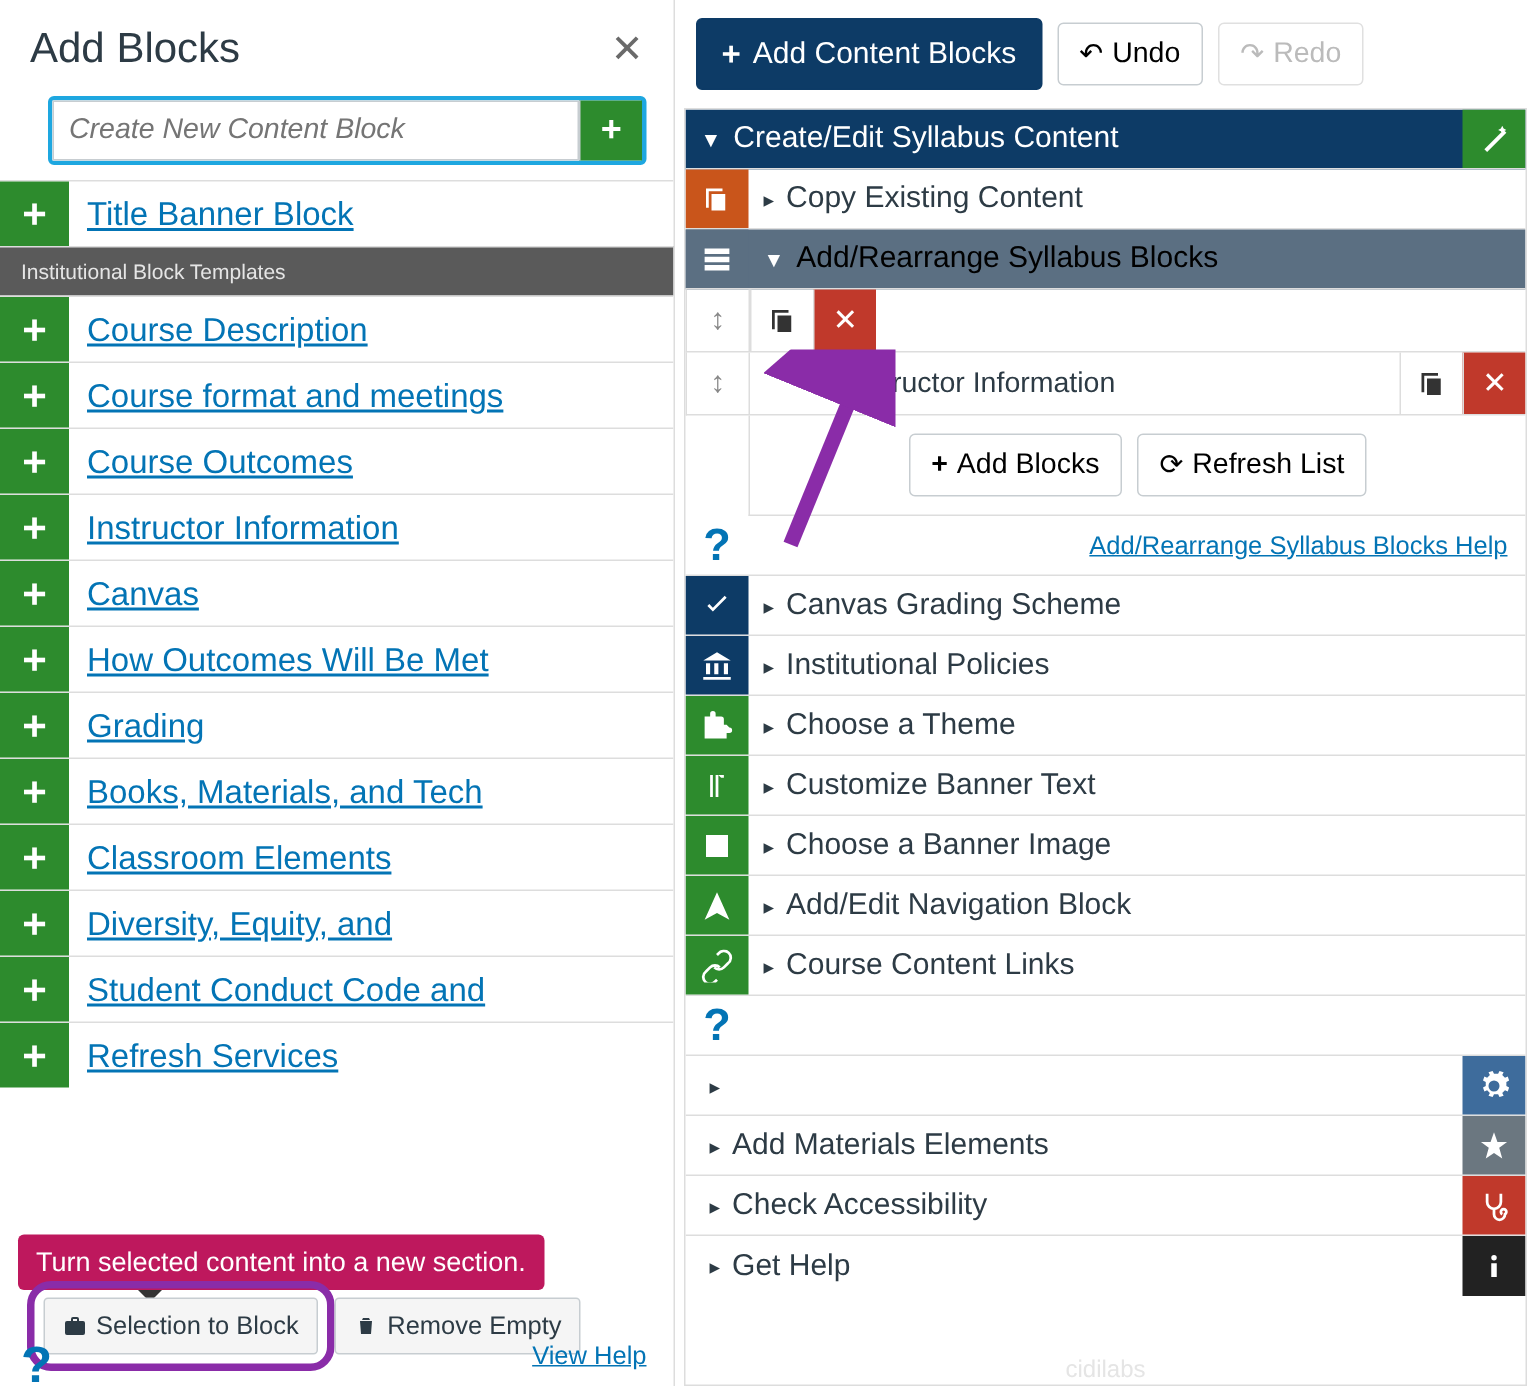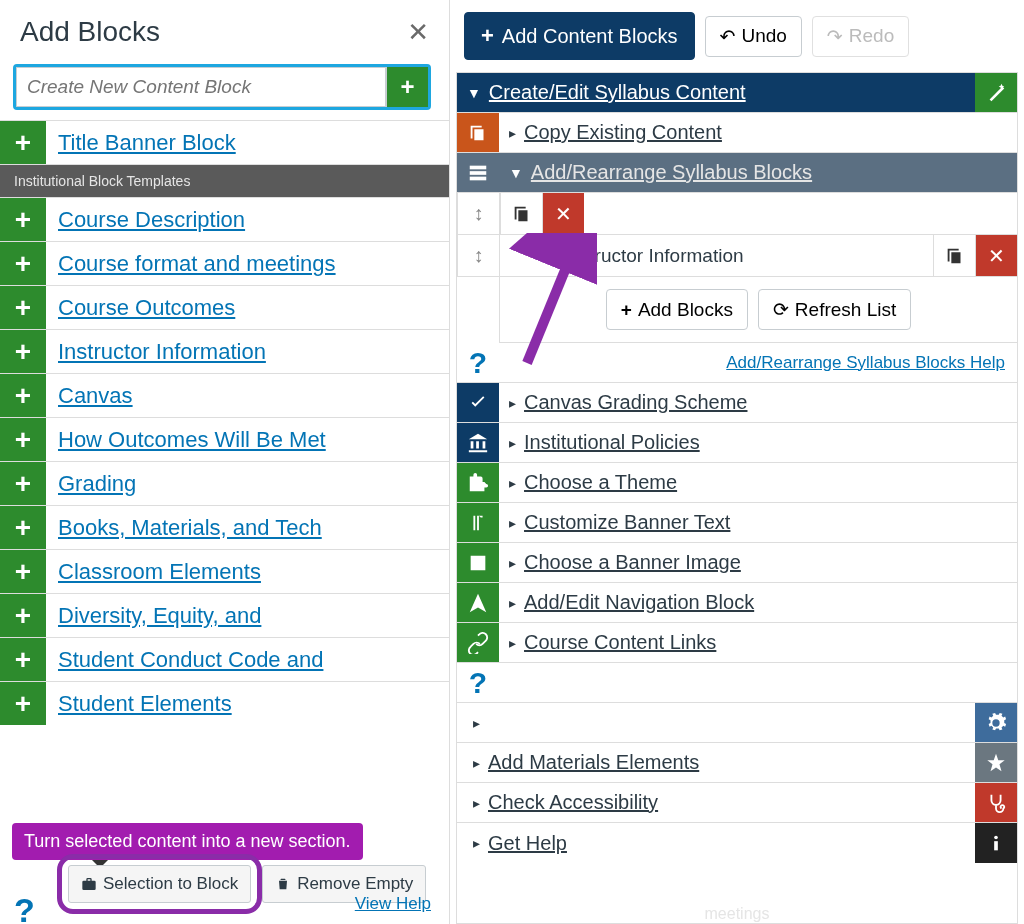--- a/index.html
+++ b/index.html
@@ -4,47 +4,47 @@
 <style>
   * { box-sizing: border-box; margin: 0; padding: 0; }
   body { font-family: -apple-system, BlinkMacSystemFont, "Segoe UI", Helvetica, Arial, sans-serif; font-size: 16px; color: #2d3b45; background: #fff; display: flex; width: 1024px; height: 924px; overflow: hidden; }
   .left-panel { width: 450px; height: 100%; border-right: 1px solid #ddd; position: relative; display: flex; flex-direction: column; }
   .right-panel { flex: 1; height: 100%; position: relative; display: flex; flex-direction: column; }
 
   
   .lp-header { display: flex; justify-content: space-between; align-items: center; padding: 16px 20px; }
   .lp-title { font-size: 28px; font-weight: 400; }
   .lp-close { font-size: 26px; color: #6a6a6a; cursor: pointer; }
-  .lp-input-row { display: flex; margin: 0 18px 10px 13px; border: 3px solid #1ea7e0; border-radius: 4px; }
+  .lp-input-row { display: flex; margin: 0 18px 10px 32px; border: 3px solid #1ea7e0; border-radius: 4px; }
   .lp-input { flex: 1; border: 1px solid #c7cdd1; padding: 8px 10px; font-size: 19px; font-style: italic; color: #888; font-family: inherit; }
   .lp-input-add { width: 42px; background: #2d8b2d; color: #fff; display: flex; align-items: center; justify-content: center; font-size: 24px; font-weight: bold; border-left: 1px solid #c7cdd1; }
   .block-list { flex: 1; overflow: hidden; }
   .block-row { display: flex; align-items: stretch; border-top: 1px solid #ddd; min-height: 44px; }
   .block-add { width: 46px; background: #2d8b2d; color: #fff; display: flex; align-items: center; justify-content: center; font-size: 28px; font-weight: bold; }
   .block-link { flex: 1; padding: 8px 12px; color: #0374b5; text-decoration: underline; font-size: 22px; display: flex; align-items: center; }
   .section-banner { background: #5a5a5a; color: #e5e5e5; padding: 8px 14px; font-size: 14px; border-top: 1px solid #ddd; }
-  .lp-footer { padding: 10px 18px; display: flex; align-items: center; position: relative; margin-left: 39px; }
+  .lp-footer { padding: 10px 18px; display: flex; align-items: center; position: relative; }
   .btn { border: 1px solid #c7cdd1; background: #f5f5f5; padding: 8px 12px; font-size: 17px; border-radius: 3px; display: inline-flex; align-items: center; gap: 6px; color: #2d3b45; cursor: pointer; }
   .highlight-btn-wrap { border: 5px solid #8a2ca8; border-radius: 16px; padding: 6px; }
-  .tooltip { position: absolute; bottom: 64px; left: 12px; background: #a21caf; color: #fff; padding: 8px 12px; border-radius: 4px; font-size: 18px; white-space: nowrap; }
+  .tooltip { position: absolute; bottom: 64px; left: 12px; background: #be185d; color: #fff; padding: 8px 12px; border-radius: 4px; font-size: 18px; white-space: nowrap; }
   .tooltip::after { content: ""; position: absolute; top: 100%; left: 80px; border: 8px solid transparent; border-top-color: #333; }
   .view-help { position: absolute; right: 18px; bottom: 10px; color: #0374b5; text-decoration: underline; font-size: 17px; }
   .help-q { position: absolute; left: 14px; bottom: -6px; color: #0374b5; font-size: 34px; font-weight: bold; }
 
   
   .rp-top { display: flex; gap: 10px; padding: 12px 14px; align-items: center; }
   .btn-primary { background: #0d3b66; color: #fff; border: 1px solid #0d3b66; padding: 10px 16px; font-size: 20px; border-radius: 4px; display: inline-flex; align-items: center; gap: 8px; cursor: pointer; }
   .btn-light { border: 1px solid #c7cdd1; background: #fff; padding: 8px 14px; font-size: 19px; border-radius: 4px; display: inline-flex; align-items: center; gap: 6px; cursor: pointer; }
   .btn-light.disabled { color: #bbb; border-color: #e0e0e0; }
   .rp-body { flex: 1; overflow: hidden; border: 1px solid #ddd; margin: 0 6px; }
   .acc-row { display: flex; align-items: stretch; border-bottom: 1px solid #ddd; min-height: 40px; }
   .acc-icon { width: 42px; display: flex; align-items: center; justify-content: center; color: #fff; flex-shrink: 0; }
   .acc-body { flex: 1; display: flex; align-items: center; padding: 6px 10px; gap: 8px; }
   .acc-caret { font-size: 14px; color: #2d3b45; }
-  .acc-link { color: inherit; text-decoration: underline; font-size: 20px; }
+  .acc-link { color: inherit; font-size: 20px; }
   .bg-navy { background: #0d3b66; color: #fff; }
   .bg-orange { background: #c9551b; }
   .bg-slate { background: #5b6f82; color: #fff; }
   .bg-green { background: #2d8b2d; }
   .bg-grey { background: #6b7780; }
   .bg-red { background: #c0392b; }
   .bg-dark { background: #222; }
   .bg-steel { background: #3e6c9c; }
   .magic-badge { width: 42px; background: #2d8b2d; color: #fff; display: flex; align-items: center; justify-content: center; }
   .sub-row { display: flex; align-items: stretch; border-bottom: 1px solid #ddd; border-left: 1px solid #ddd; min-height: 42px; position: relative; }
@@ -122,21 +122,21 @@
     <div class="block-row">
         <div class="block-add">+</div>
         <a class="block-link">Diversity, Equity, and</a>
       </div>
     <div class="block-row">
         <div class="block-add">+</div>
         <a class="block-link">Student Conduct Code and</a>
       </div>
     <div class="block-row">
         <div class="block-add">+</div>
-        <a class="block-link">Student Elements</a>
+        <a class="block-link">Refresh Services</a>
       </div>
   </div>
   <div class="tooltip">Turn selected content into a new section.</div>
   <div class="lp-footer">
     <div class="highlight-btn-wrap">
       <button class="btn">
         <svg class="ic-sm" viewBox="0 0 24 24">
             <path d="M20 7h-4V5a2 2 0 0 0-2-2h-4a2 2 0 0 0-2 2v2H4a2 2 0 0 0-2 2v10a2 2 0 0 0 2 2h16a2 2 0 0 0 2-2V9a2 2 0 0 0-2-2zM10 5h4v2h-4z"></path>
           </svg>
         <span>Selection to Block</span>
@@ -198,21 +198,21 @@
     <div class="acc-row bg-slate">
       <div class="acc-icon bg-slate">
         <svg class="ic" viewBox="0 0 24 24">
             <rect x="3" y="4" width="18" height="4"></rect>
             <rect x="3" y="10" width="18" height="4"></rect>
             <rect x="3" y="16" width="18" height="4"></rect>
           </svg>
       </div>
       <div class="acc-body">
           <span class="acc-caret" style="color:#fff;">▼</span>
-        <a class="acc-link" style="color:#e5e5e5;">Add/Rearrange Syllabus Blocks</a>
+        <a class="acc-link" style="color:#000000;">Add/Rearrange Syllabus Blocks</a>
         </div>
     </div>
 
     <div class="sub-row" style="margin-left:0;">
       <div class="drag-col">↕</div>
       <div class="sub-act copy">
           <svg class="ic" viewBox="0 0 24 24">
             <path d="M8 8h10v12H8zM6 6v12H4V4h12v2z"></path>
           </svg>
         </div>
@@ -371,16 +371,16 @@
 
     <svg class="arrow-annot" width="100" height="140" viewBox="0 0 100 140">
       <defs>
           <marker id="ah" markerWidth="12" markerHeight="12" refX="2" refY="6" orient="auto">
             <path d="M0,0 L12,6 L0,12 z" fill="#8a2ca8"></path>
           </marker>
         </defs>
       <line x1="30" y1="130" x2="75" y2="20" stroke="#8a2ca8" stroke-width="10" marker-end="url(#ah)"></line>
     </svg>
 
-    <div class="watermark">meetings</div>
+    <div class="watermark">cidilabs</div>
   </div>
 
 </div>
 
 </body></html>

